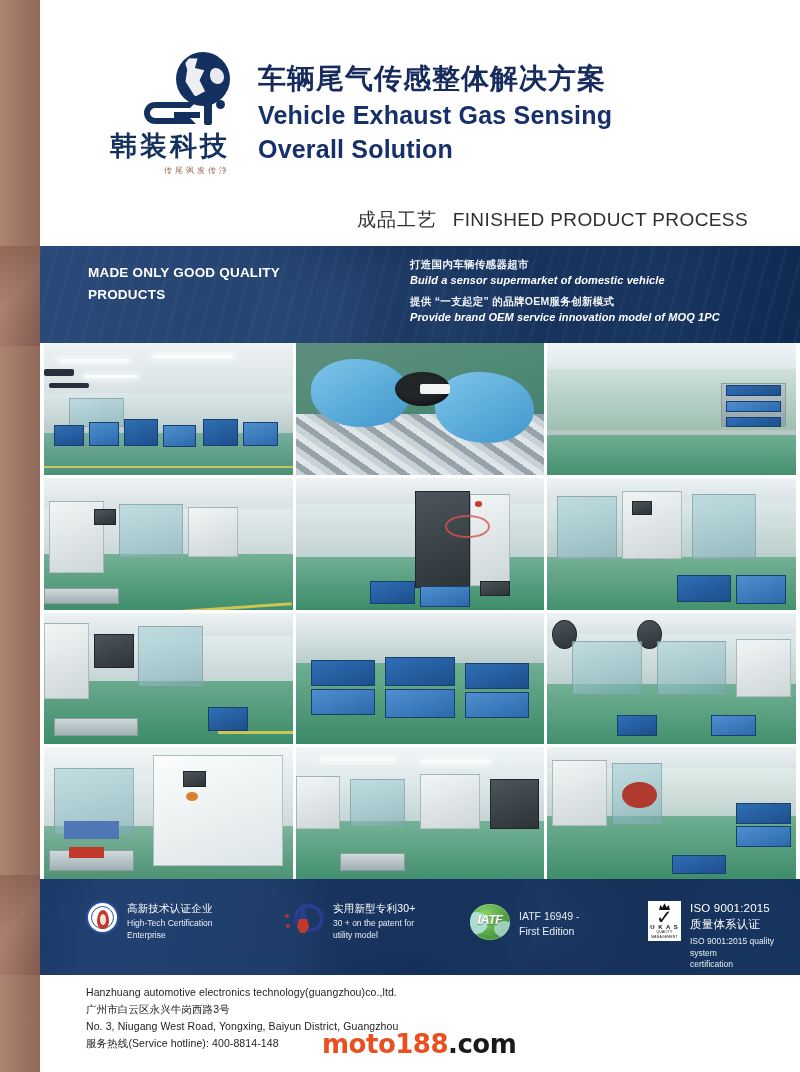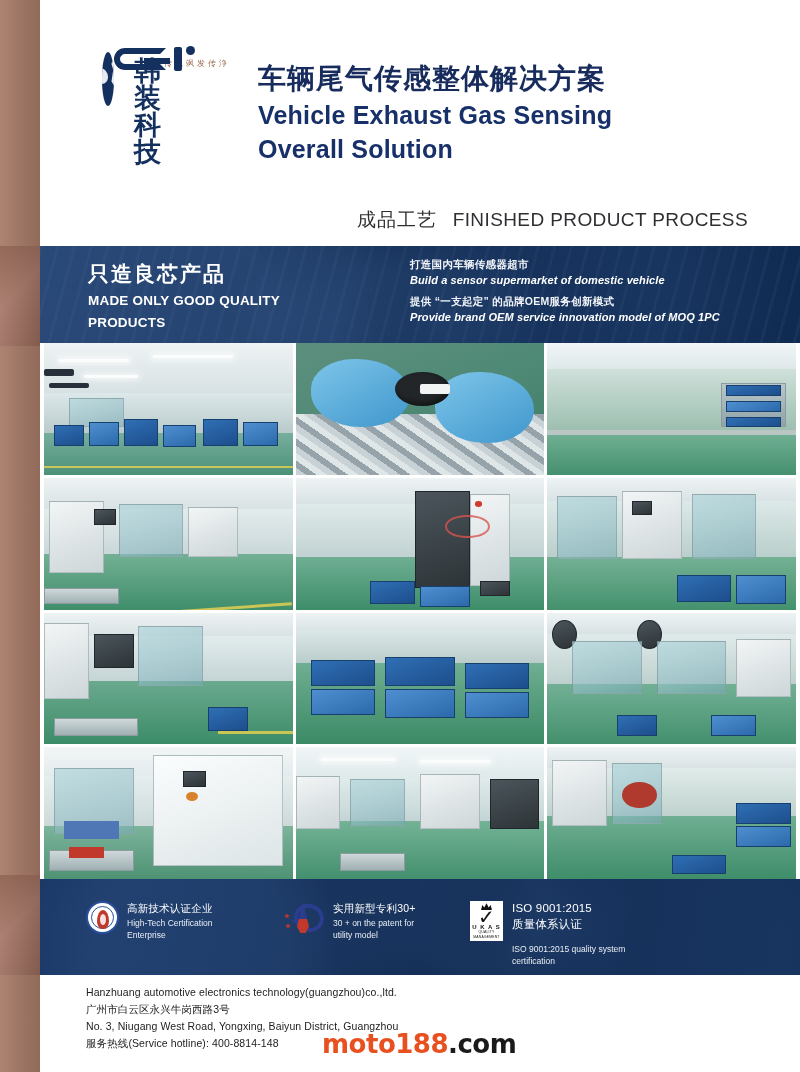--- a/index.html
+++ b/index.html
@@ -27,21 +27,21 @@
   .left-strip .blk.b2 { top:875px; height:100px; }
   .left-strip .sheen {
     position:absolute; left:0; top:0; width:40px; height:1072px;
     background:linear-gradient(90deg,rgba(255,255,255,.06),rgba(0,0,0,.14));
   }
 
   
   .header { position:absolute; left:40px; top:0; width:760px; height:246px; background:#fff; }
 
   .logo-wrap { position:absolute; left:62px; top:52px; width:128px; height:128px;
-               display:flex; flex-direction:row; align-items:flex-start; }
+               display:flex; flex-direction:column; align-items:flex-end; }
   .globe {
     width:54px; height:54px; border-radius:50%;
     background:#14305e; position:relative; overflow:hidden;
   }
   .globe::before {
     content:""; position:absolute; left:7px; top:4px; width:26px; height:40px;
     background:#fff; border-radius:60% 40% 50% 45%;
     transform:rotate(-12deg); opacity:.92;
     clip-path:polygon(18% 0%,70% 8%,52% 30%,86% 40%,60% 62%,72% 92%,30% 100%,6% 58%,22% 30%);
   }
@@ -255,21 +255,20 @@
     <div class="section-line">
       <span class="cn">成品工艺</span>
       <span class="en">FINISHED PRODUCT PROCESS</span>
     </div>
   </div>
 
   <div class="banner">
     <div class="bg-tex"></div>
 
     <div class="left-block">
-      <div class="slogan-cn">只造良芯产品</div>
       <div class="slogan-en">MADE ONLY GOOD QUALITY</div>
       <div class="slogan-en">PRODUCTS</div>
     </div>
 
     <div class="right-block">
       <div class="rb-cn">打造国内车辆传感器超市</div>
       <div class="rb-en">Build a sensor supermarket of  domestic vehicle</div>
       <div class="rb-gap"></div>
       <div class="rb-cn">提供 “一支起定” 的品牌OEM服务创新模式</div>
       <div class="rb-en">Provide brand OEM service innovation model of  MOQ 1PC</div>
@@ -496,33 +495,42 @@
               <i></i>
             </div>
         </div>
         <div class="txt">
           <div class="t-cn">实用新型专利30+</div>
           <div class="t-en" style="margin-top:3px">30 + on the patent for</div>
           <div class="t-en">utility model</div>
         </div>
       </div>
 
+      <div class="cert" style="width:178px;padding-top:3px">
+        <div class="badge-iatf">
+          <div class="lbl">IATF</div>
+        </div>
+        <div class="txt" style="padding-top:5px">
+          <div class="t-en big">IATF 16949 -</div>
+          <div class="t-en big">First Edition</div>
+        </div>
+      </div>
 
       <div class="cert" style="flex:1">
         <div class="badge-ukas">
           <div class="crown"></div>
           <div class="tick">✓</div>
           <div class="u">U K A S</div>
           <div class="sub">QUALITY</div>
           <div class="sub">MANAGEMENT</div>
         </div>
         <div class="txt">
           <div class="t-cn big">ISO 9001:2015</div>
           <div class="t-cn big">质量体系认证</div>
-          <div class="t-en" style="margin-top:12px">ISO 9001:2015 quality system</div>
+          <div class="t-en" style="margin-top:4px">ISO 9001:2015 quality system</div>
           <div class="t-en">certification</div>
         </div>
       </div>
 
     </div>
   </div>
 
   <div class="footer">
     <div class="addr">
       <div>Hanzhuang automotive electronics technology(guangzhou)co.,ltd.</div>

